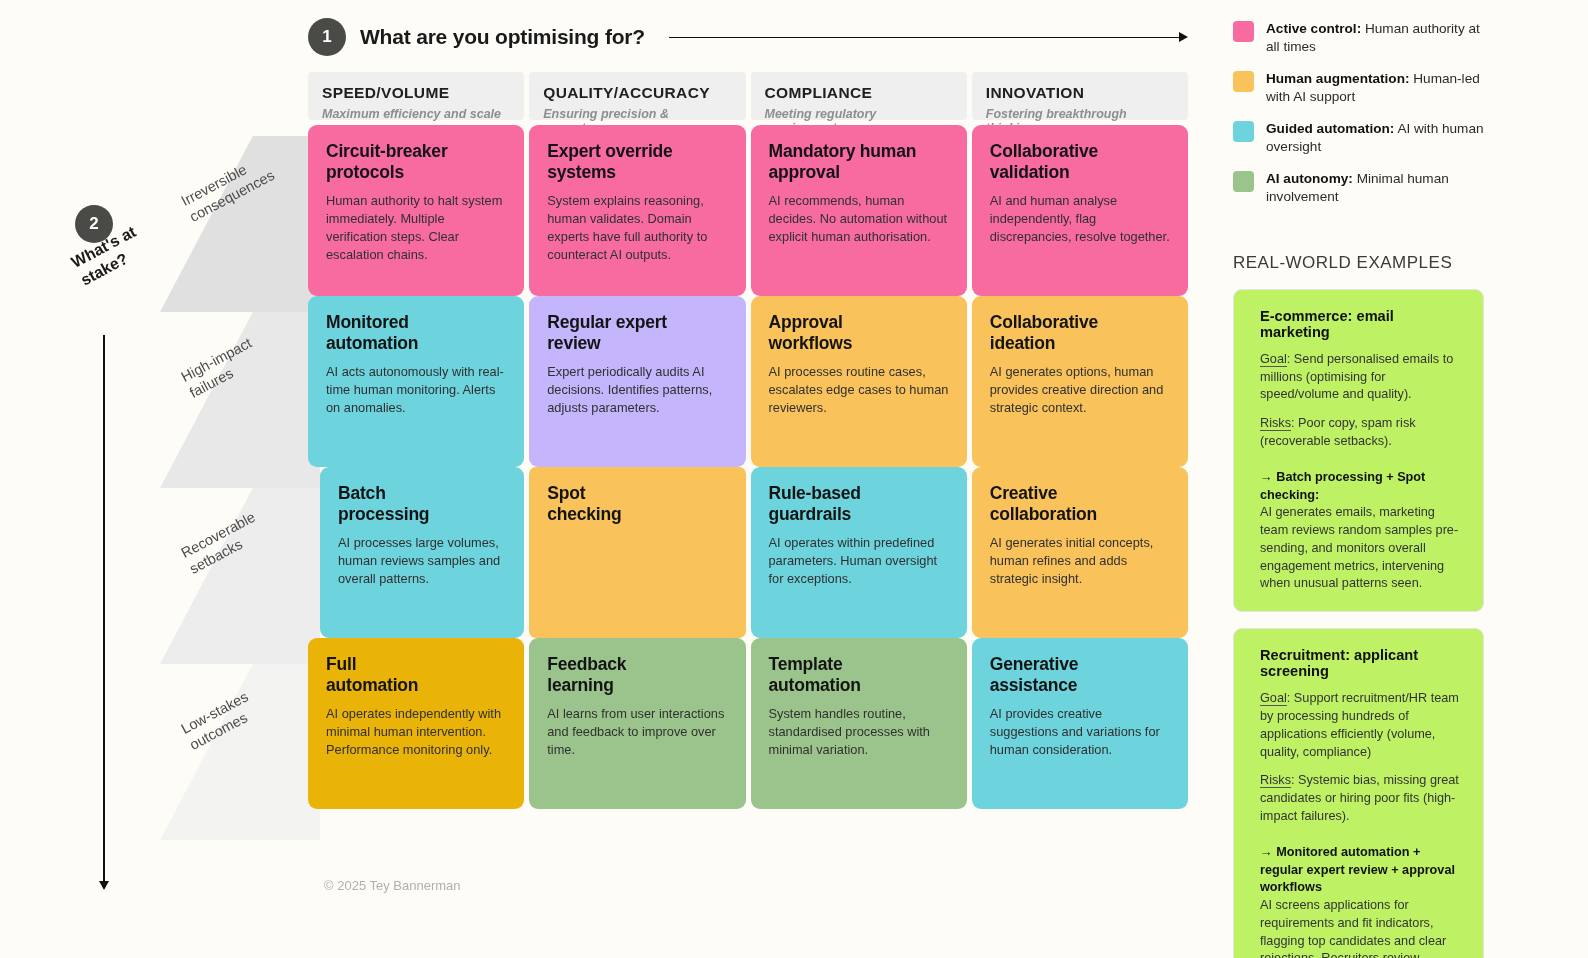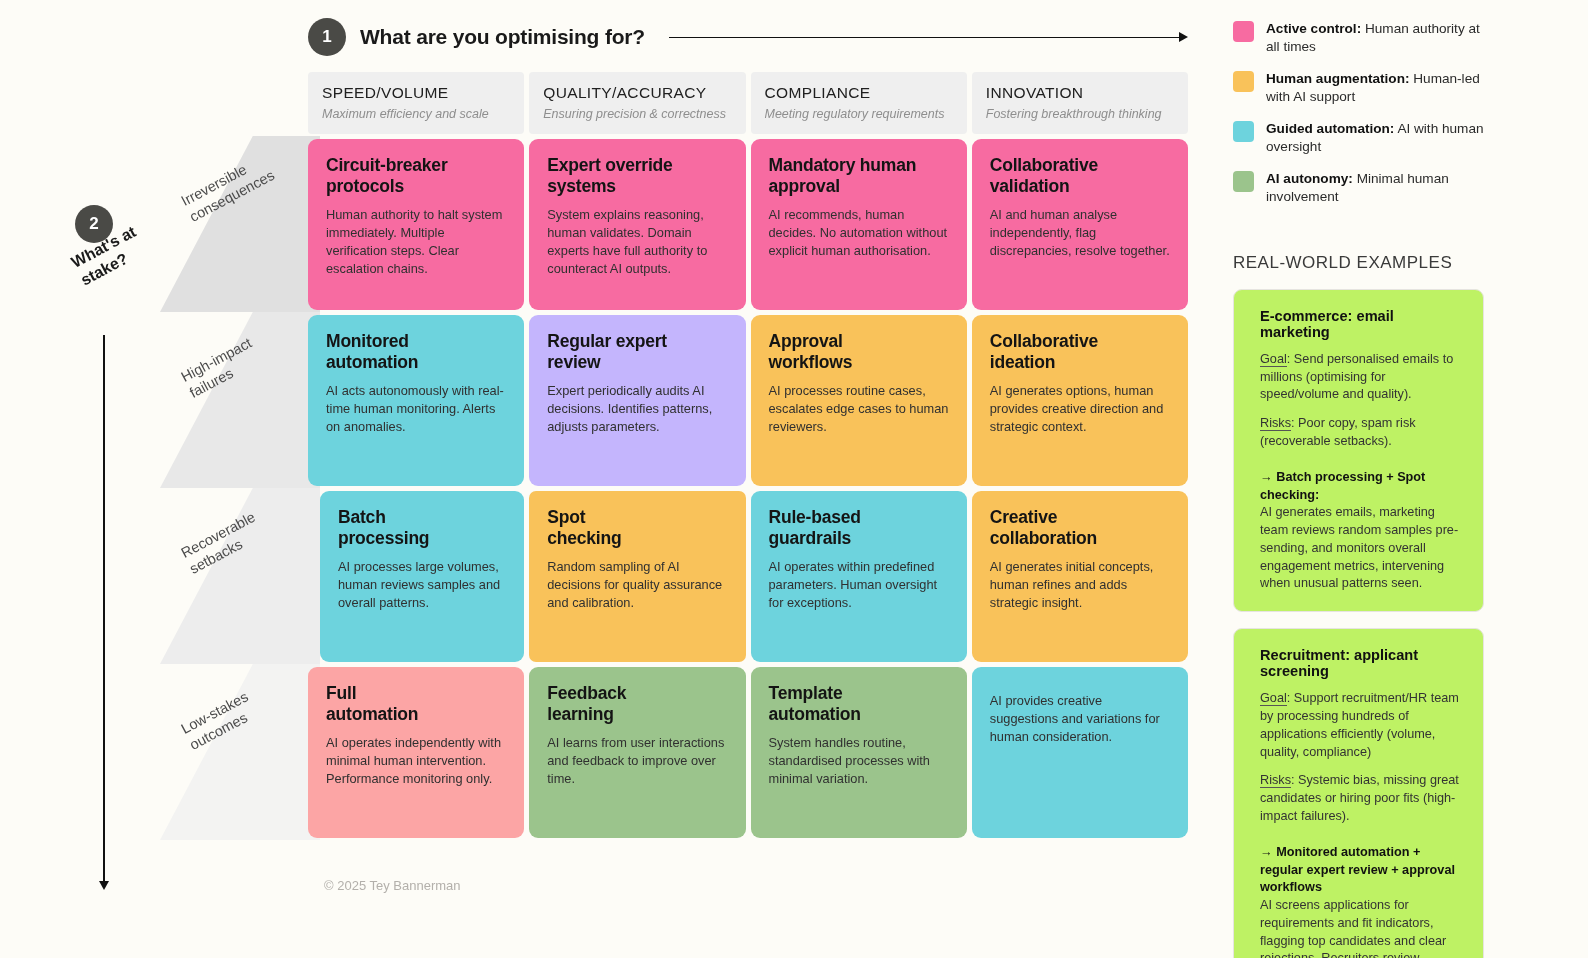--- a/index.html
+++ b/index.html
@@ -82,26 +82,27 @@
     transform-origin: left top;
     white-space: pre-line;
   }
 
   
   .matrix { position: absolute; left: 308px; top: 72px; width: 880px; }
   .col-headers { display: grid; grid-template-columns: repeat(4, 1fr); gap: 5px; }
   .col-head {
     background: #efefef; border-radius: 4px;
     padding: 12px 14px 13px 14px;
-    height: 62px;
+    height: 48px;
+    font-weight: bold;
   }
   .col-head .ch-title { font-size: 15.5px; letter-spacing: 0.35px; color: #202020; }
   .col-head .ch-sub { font-size: 12.5px; font-style: italic; color: #8e8e8e; margin-top: 5px; }
 
-  .rows { margin-top: 5px; display: flex; flex-direction: column; gap: 5px; }
+  .rows { margin-top: 5px; display: flex; flex-direction: column; }
   .row { display: grid; grid-template-columns: repeat(4, 1fr); gap: 5px; }
   .cell {
     border-radius: 9px;
     padding: 16px 16px 14px 18px;
     height: 171px;
   }
   .cell .c-title {
     font-size: 17.5px; font-weight: bold; line-height: 1.2;
     color: #141414; letter-spacing: -0.2px;
     white-space: pre-line;
@@ -249,50 +250,51 @@
         </div>
         <div class="row">
           <div class="cell" style="background: rgb(109, 211, 221); margin-left: 12px;">
             <div class="c-title">Batch
 processing</div>
             <div class="c-desc">AI processes large volumes, human reviews samples and overall patterns.</div>
           </div>
           <div class="cell" style="background: rgb(249, 194, 90); border-radius: 7px;">
             <div class="c-title">Spot
 checking</div>
-            <div class="c-desc">Random sampling of AI decisions for quality assurance and calibration.</div>
           </div>
           <div class="cell" style="background: rgb(109, 211, 221);">
             <div class="c-title">Rule-based
 guardrails</div>
             <div class="c-desc">AI operates within predefined parameters. Human oversight for exceptions.</div>
           </div>
           <div class="cell" style="background: rgb(249, 194, 90);">
             <div class="c-title">Creative
 collaboration</div>
             <div class="c-desc">AI generates initial concepts, human refines and adds strategic insight.</div>
           </div>
         </div>
         <div class="row">
-          <div class="cell" style="background: #fca5a5;">
+          <div class="cell" style="background: #eab308;">
             <div class="c-title">Full
 automation</div>
             <div class="c-desc">AI operates independently with minimal human intervention. Performance monitoring only.</div>
           </div>
           <div class="cell" style="background: rgb(155, 196, 140);">
             <div class="c-title">Feedback
 learning</div>
             <div class="c-desc">AI learns from user interactions and feedback to improve over time.</div>
           </div>
           <div class="cell" style="background: rgb(155, 196, 140);">
             <div class="c-title">Template
 automation</div>
             <div class="c-desc">System handles routine, standardised processes with minimal variation.</div>
           </div>
           <div class="cell" style="background: rgb(109, 211, 221);">
+            <div class="c-title">Generative
+assistance</div>
             <div class="c-desc">AI provides creative suggestions and variations for human consideration.</div>
           </div>
         </div>
       </div>
   </div>
 
   <div class="copyright">© 2025 Tey Bannerman</div>
 
   <div class="right">
     <div class="legend" id="legend">

